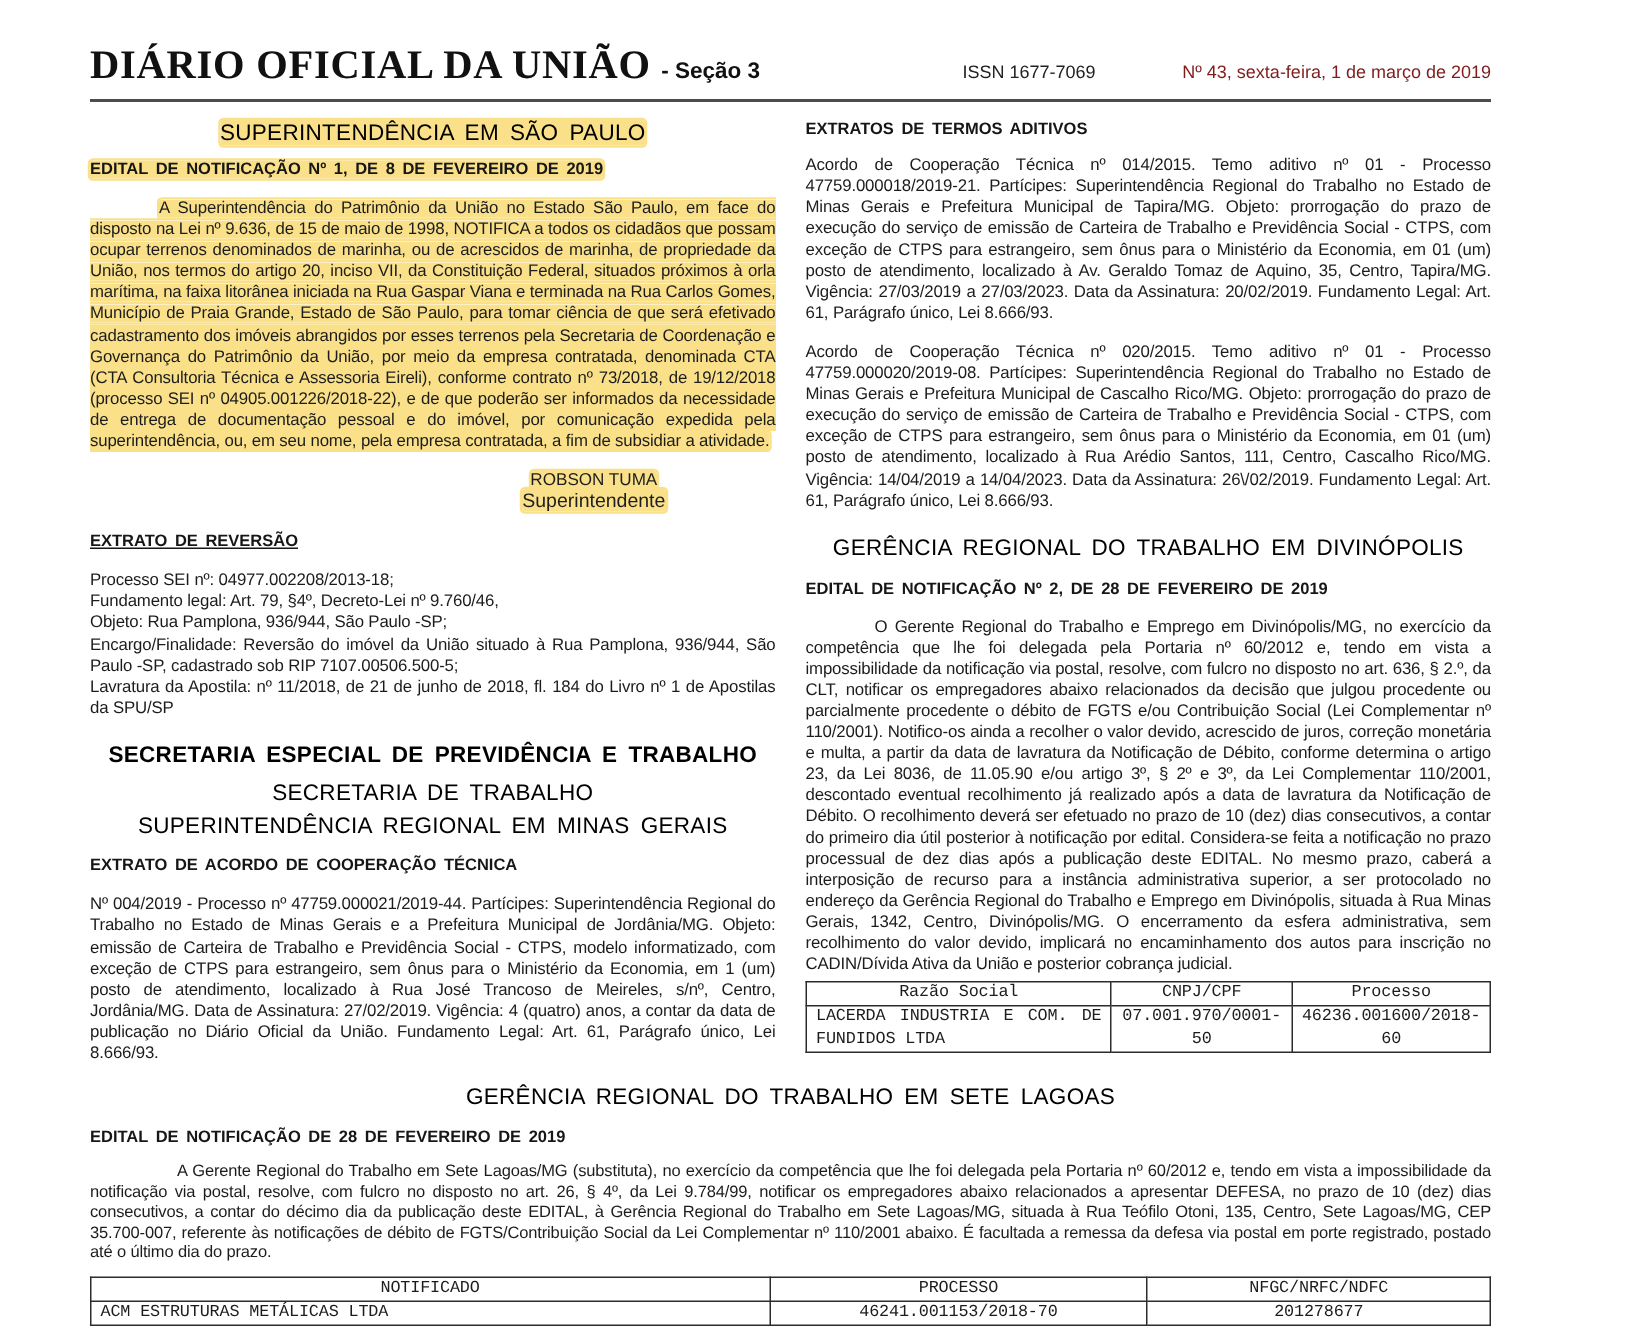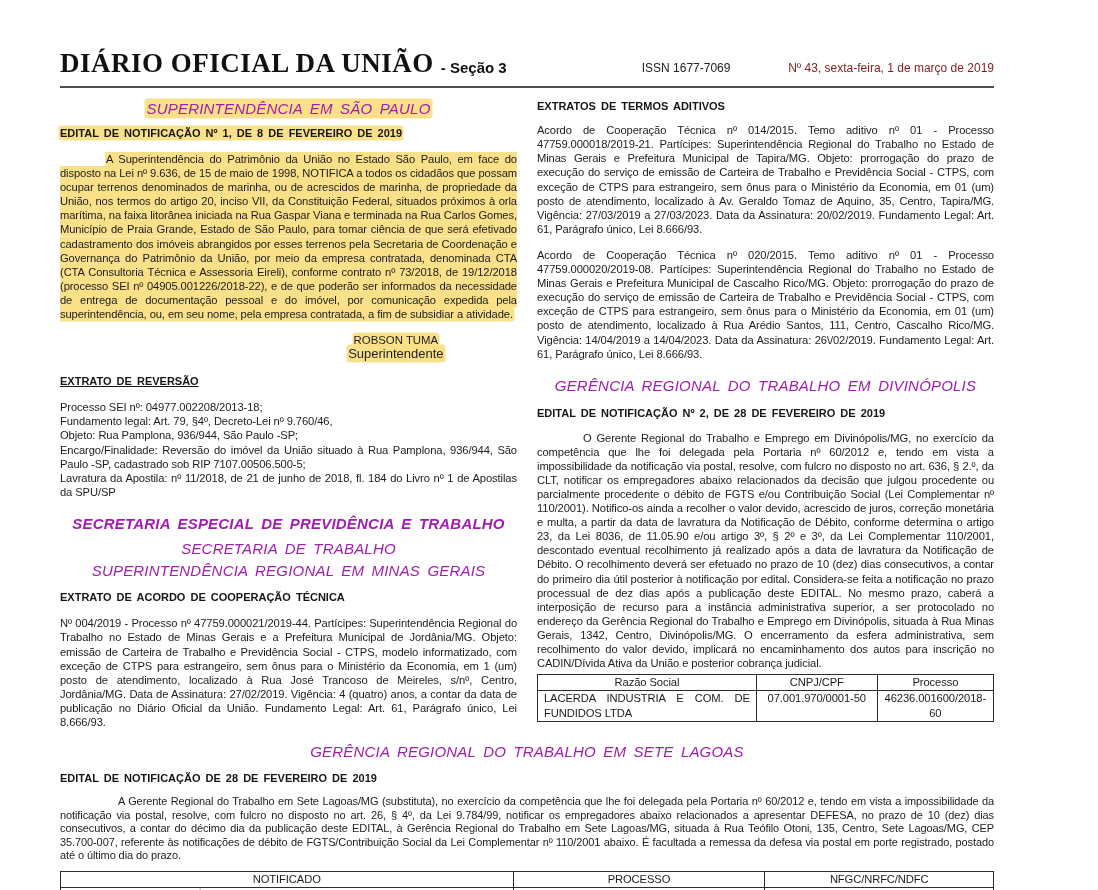--- a/index.html
+++ b/index.html
@@ -3,21 +3,21 @@
 <meta charset="utf-8">
 <style>
   * { box-sizing: border-box; margin: 0; padding: 0; }
   html, body { background: #ffffff; }
   body {
     width: 1098px; height: 890px; overflow: hidden;
     font-family: "Liberation Sans", sans-serif;
     color: #1e1e1e;
     position: relative;
   }
-  .page { width: 1052px; height: 890px; padding: 48px 58px 0 60px; }
+  .page { width: 1052px; height: 890px; padding: 28px 58px 0 60px; }
 
   
   .masthead { display: flex; align-items: flex-end; }
   .masthead .title {
     font-family: "Liberation Serif", serif;
     font-weight: bold; font-size: 27px; letter-spacing: 0.5px; color: #111;
     white-space: nowrap;
   }
   .masthead .section {
     font-weight: bold; font-size: 15px; color: #111; margin-left: 7px;
@@ -26,22 +26,22 @@
   .masthead .issn { font-size: 12px; color: #222; margin-left: 135px; padding-bottom: 4px; white-space: nowrap; }
   .masthead .edition { font-size: 12px; color: #7f1d1d; margin-left: auto; padding-bottom: 4px; white-space: nowrap; }
   .rule { border-top: 2px solid #4c4c4c; margin-top: 7px; }
 
   
   .columns { display: flex; gap: 20px; margin-top: 12px; }
   .col { width: 480px; }
 
   
   .h-blue {
-    color: #a21caf; text-align: center; font-size: 15px;
-    word-spacing: 3px; letter-spacing: 0.2px; line-height: 1.25; font-style: italic;
+    color: #000000; text-align: center; font-size: 15px;
+    word-spacing: 3px; letter-spacing: 0.2px; line-height: 1.25;
   }
   .h-blue.bold { font-weight: bold; }
   .h-black {
     color: #161616; text-align: left; font-weight: bold; font-size: 11px;
     word-spacing: 2px; line-height: 1.2;
   }
 
   
   .hl { background: #fae189; box-shadow: 0 0 0 1.5px #fae189; border-radius: 2px; }
 
@@ -64,21 +64,21 @@
   
   table.doc-table {
     width: 100%; border-collapse: collapse; font-size: 11.2px;
     color: #1c1c1c; letter-spacing: -0.1px;
   }
   table.doc-table th, table.doc-table td {
     border: 1px solid #2c2c2c; padding: 0px 6px; line-height: 15px;
     font-weight: normal; vertical-align: top;
   }
   table.doc-table th { text-align: center; }
-  table.doc-table { border: 1.5px solid #2c2c2c; }
+  table.doc-table { border: 1.5px solid #2c2c2c; font-family: Liberation Mono, monospace; }
   td.cell-left { text-align: left; }
   td.cell-center { text-align: center; }
   td.cell-justify { text-align: justify; }
 
   .bottom { margin-top: 14px; }
   .bottom .txt { font-size: 11px; line-height: 13.6px; }
   .bottom .indent { text-indent: 58px; }
 </style>
 </head>
 <body>

